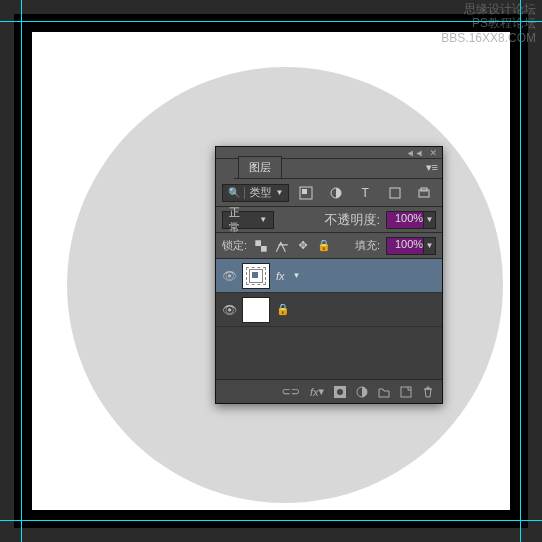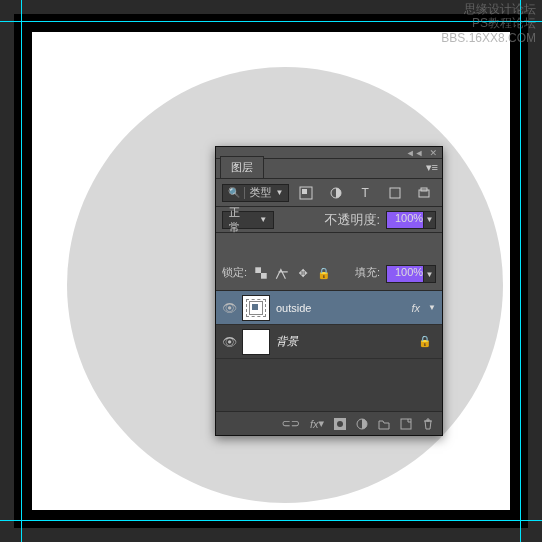--- a/index.html
+++ b/index.html
@@ -9,41 +9,41 @@
 .guide-h { position: absolute; left: 0; right: 0; height: 1px; background: #00e5ff; }
 .guide-v { position: absolute; top: 0; bottom: 0; width: 1px; background: #00e5ff; }
 .gh1 { top: 21px; } .gh2 { bottom: 21px; }
 .gv1 { left: 21px; } .gv2 { right: 21px; }
 .circle { position: absolute; top: 35px; left: 35px; width: 436px; height: 436px; border-radius: 50%; background: #d8d8d8; }
 .watermark { position: absolute; top: 2px; right: 6px; color: #888; font-size: 12px; text-align: right; line-height: 1.2; opacity: 0.6; }
 
 .panel { position: absolute; top: 146px; left: 215px; width: 228px; background: #535353; border: 1px solid #111; box-shadow: 0 3px 10px rgba(0,0,0,0.5); color: #ccc; font-size: 11px; }
 .panel-topbar { height: 12px; background: #535353; display: flex; justify-content: flex-end; align-items: center; gap: 6px; padding: 0 5px; border-bottom: 1px solid #2a2a2a; }
 .panel-topbar .ticon { color: #aaa; font-size: 9px; cursor: pointer; }
-.panel-tab { height: 20px; display: flex; align-items: flex-end; border-bottom: 1px solid #2a2a2a; }
+.panel-tab { height: 20px; display: flex; align-items: flex-end; border-bottom: 1px solid #2a2a2a; margin-left: 18px; }
 .tab { background: #535353; border: 1px solid #2a2a2a; border-bottom: none; padding: 3px 10px; margin-left: 4px; font-size: 11px; color: #ddd; }
 .panel-menu { position: absolute; top: 14px; right: 4px; color: #ccc; font-size: 11px; }
 
 .filter-row { display: flex; align-items: center; height: 28px; padding: 0 6px; gap: 5px; border-bottom: 1px solid #2a2a2a; }
 .filter-left { display: flex; align-items: center; background: #3a3a3a; border: 1px solid #222; height: 18px; padding: 0 5px; gap: 4px; }
 .filter-left .search-icon { font-size: 10px; color: #ccc; }
 .filter-left .sep { width: 1px; height: 12px; background: #666; }
 .filter-icons { display: flex; gap: 6px; flex: 1; justify-content: space-around; }
 .filter-icons .fi { width: 14px; height: 14px; display: flex; align-items: center; justify-content: center; color: #ccc; font-size: 12px; }
 
 .opacity-row { display: flex; align-items: center; height: 26px; padding: 0 6px; gap: 6px; border-bottom: 1px solid #2a2a2a; }
 .blend-select { background: #3a3a3a; border: 1px solid #222; height: 18px; padding: 0 6px; display: flex; align-items: center; gap: 10px; flex: 1; max-width: 80px; justify-content: flex-start; }
 .blend-select .caret { font-size: 8px; color: #ccc; }
 .spacer { flex: 1; }
 .opacity-label { color: #ccc; font-size: 13px; }
 .pct-box { display: flex; align-items: center; }
-.pct-input { background: #8b5cf6; border: 1px solid #222; height: 18px; width: 38px; color: #ddd; text-align: right; padding: 0 8px; }
+.pct-input { background: #701a75; border: 1px solid #222; height: 18px; width: 38px; color: #ddd; text-align: right; padding: 0 8px; }
 .pct-caret { background: #3a3a3a; border: 1px solid #222; border-left: none; height: 18px; width: 12px; display: flex; align-items: center; justify-content: center; font-size: 8px; color: #ccc; }
 
-.lock-row { display: flex; align-items: flex-start; height: 26px; padding: 0 6px; gap: 6px; border-bottom: 1px solid #2a2a2a; margin-top: 32px; }
+.lock-row { display: flex; align-items: center; height: 26px; padding: 0 6px; gap: 6px; border-bottom: 1px solid #2a2a2a; }
 .lock-icons { display: flex; gap: 5px; }
 .lock-icons .li { width: 16px; height: 16px; display: flex; align-items: center; justify-content: center; color: #ccc; font-size: 11px; }
 
 .layers { background: #3e3e3e; min-height: 120px; padding-bottom: 30px; }
 .layer { display: flex; align-items: center; height: 34px; border-bottom: 1px solid #2f2f2f; padding: 0 6px; gap: 6px; }
 .layer.selected { background: #5b738b; }
 .eye { width: 14px; text-align: center; font-size: 12px; color: #bbb; }
 .thumb { width: 28px; height: 26px; background: #fff; border: 1px solid #222; position: relative; }
 .thumb.mask::before { content: ""; position: absolute; top: 3px; left: 3px; right: 3px; bottom: 3px; border: 1px dashed #888; }
 .thumb-outside { display: flex; align-items: center; justify-content: center; }
@@ -161,28 +161,26 @@
       <div class="pct-caret">▼</div>
     </div>
   </div>
 
   <div class="layers">
     <div class="layer selected">
       <span class="eye">👁</span>
       <div class="thumb mask thumb-outside">
           <div class="inner"></div>
         </div>
-      <span class="layer-name">outside</span>
       <span class="fx-label">fx</span>
       <span class="mini-caret">▼</span>
     </div>
     <div class="layer">
       <span class="eye">👁</span>
       <div class="thumb"></div>
-      <span class="layer-name italic">背景</span>
       <span class="lock-mini">🔒</span>
     </div>
   </div>
 
   <div class="panel-footer">
     <span class="foot">⊂⊃</span>
     <span class="foot"><i style="font-style:italic">fx</i>▾</span>
     <span class="foot">
         <svg viewBox="0 0 12 12">
           <rect x="0" y="0" width="12" height="12" fill="#aaa"></rect>

